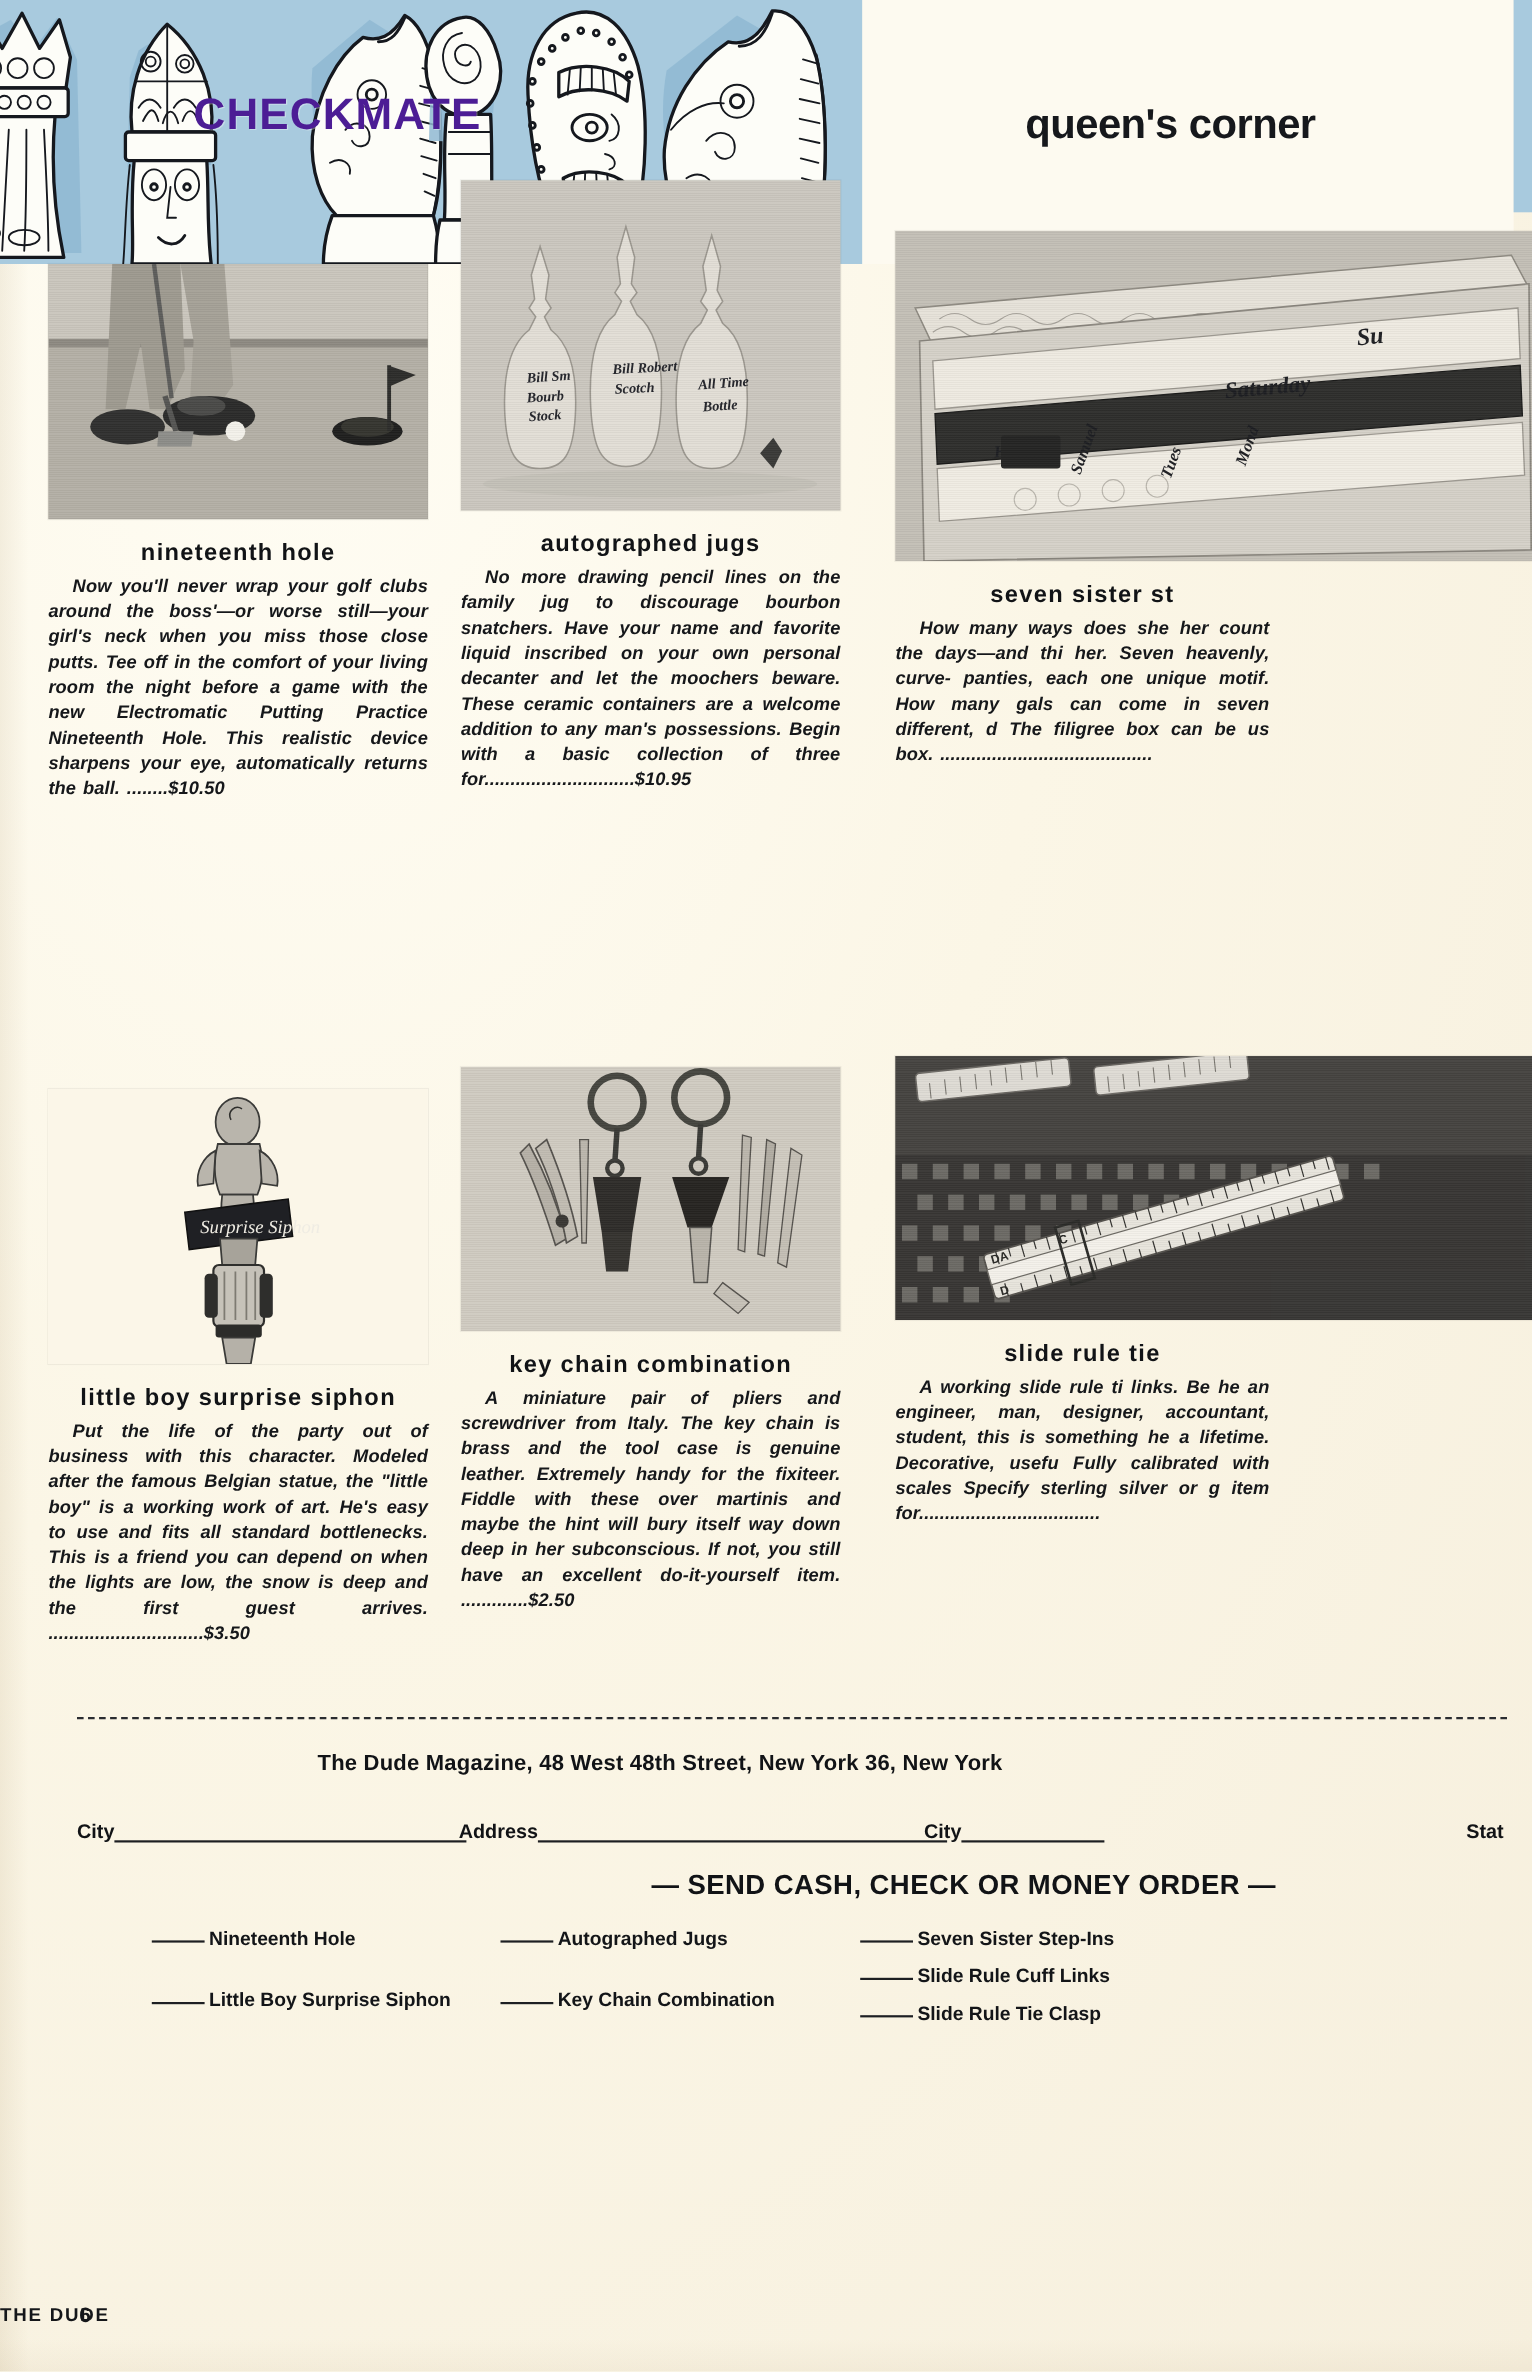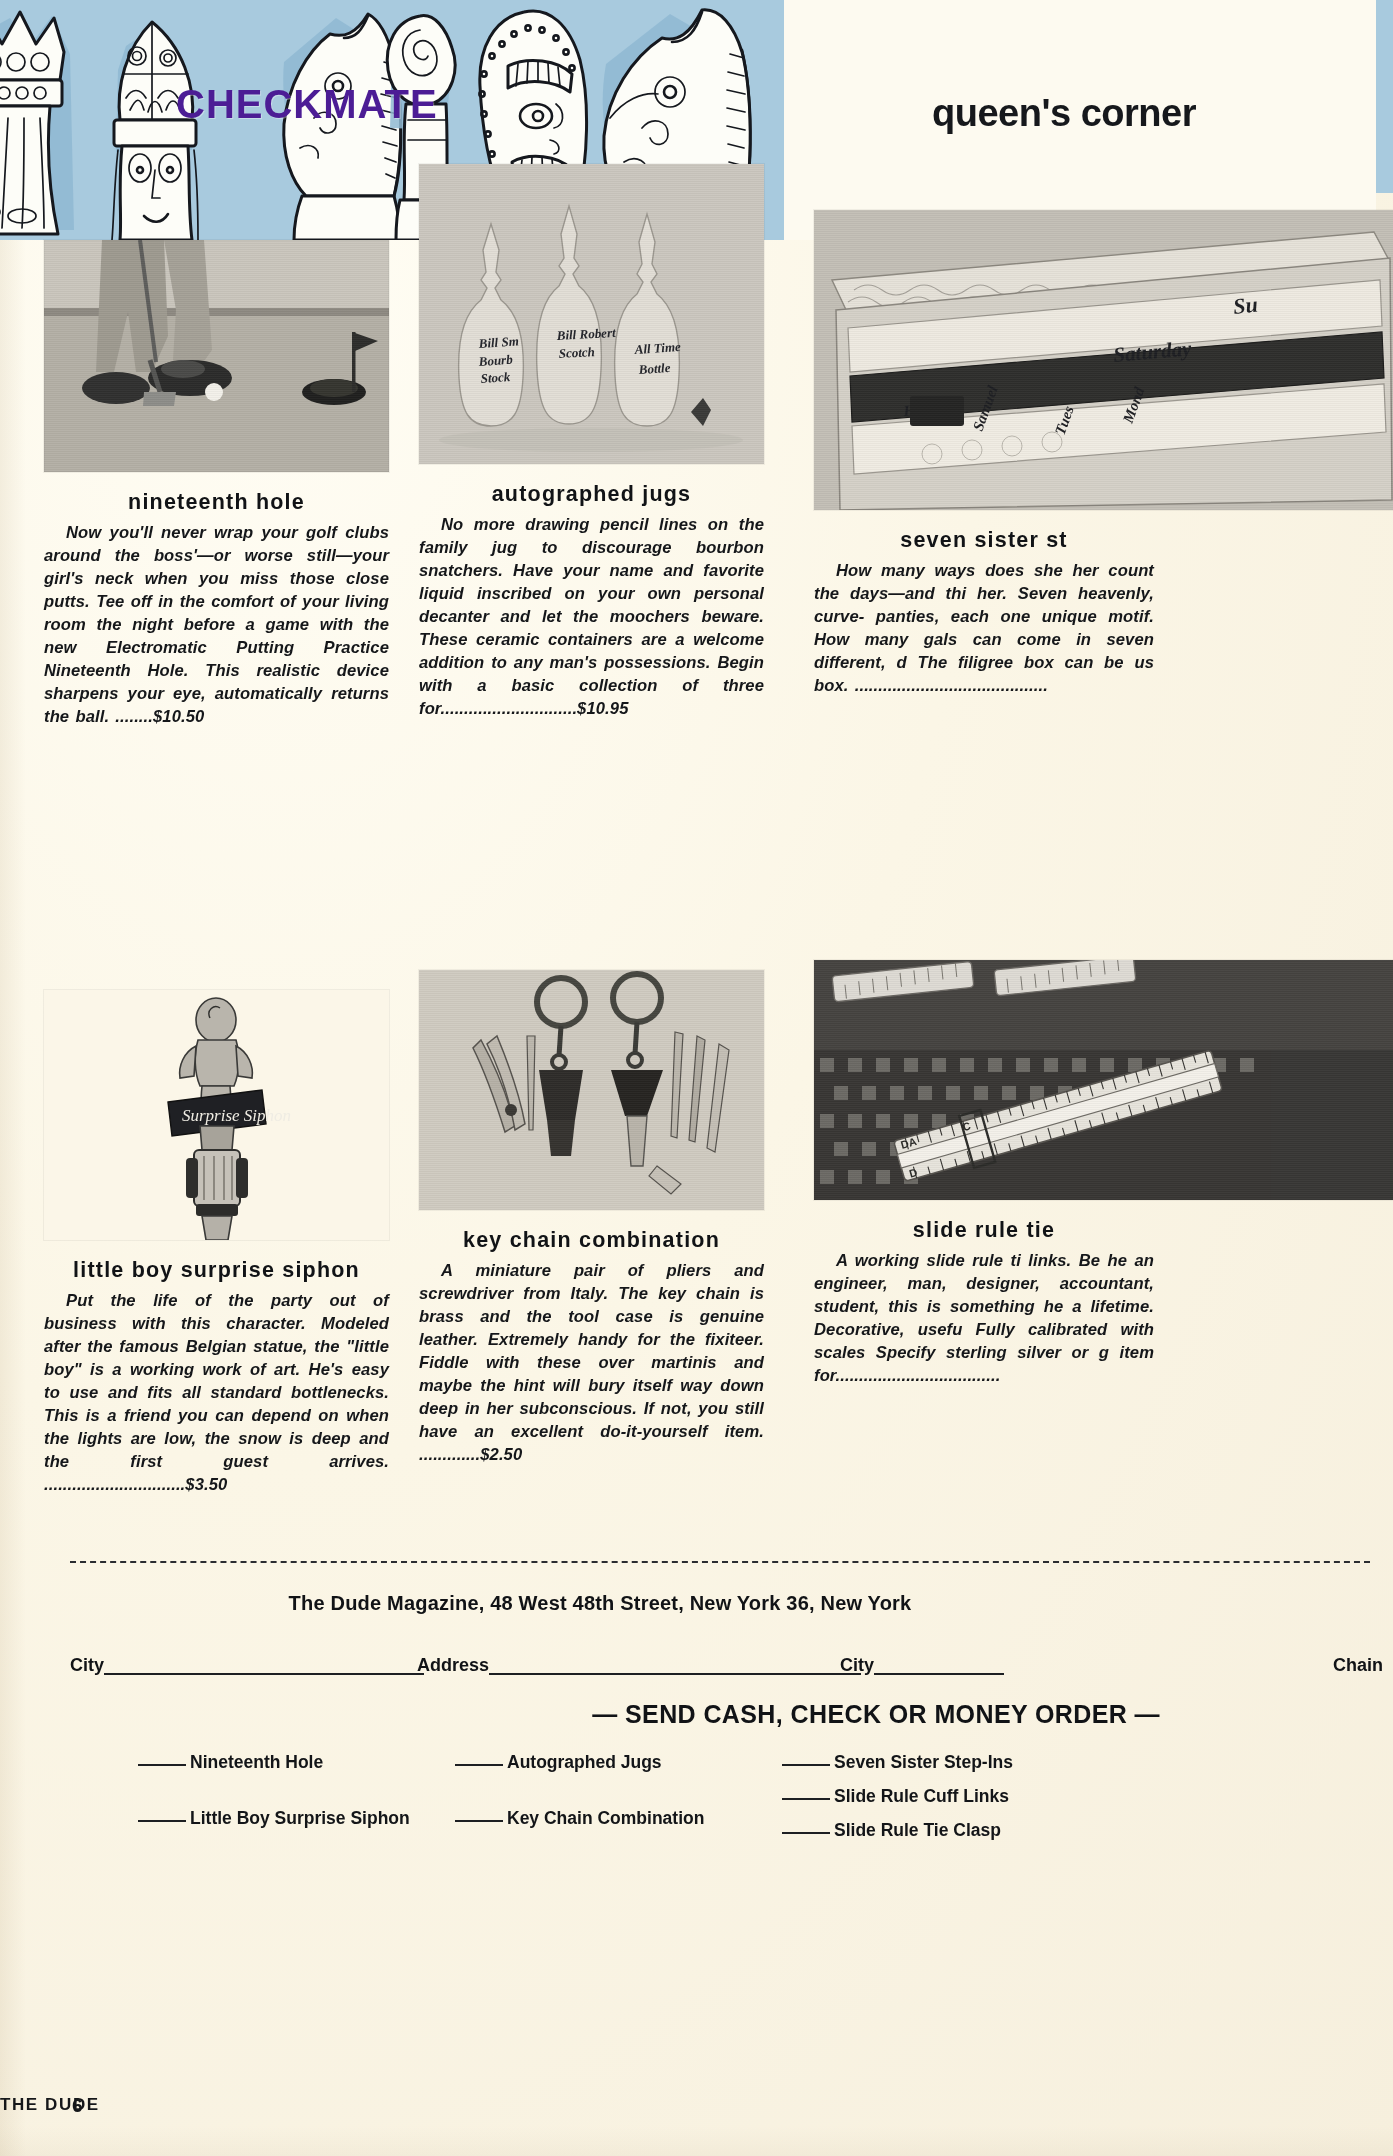--- a/index.html
+++ b/index.html
@@ -564,21 +564,21 @@
   <div class="fld" style="left:70px;">
     <span>City</span><span class="rule" style="width:320px;"></span>
   </div>
   <div class="fld" style="left:417px;">
     <span>Address</span><span class="rule" style="width:372px;"></span>
   </div>
   <div class="fld" style="left:840px;">
     <span>City</span><span class="rule" style="width:130px;"></span>
   </div>
   <div class="fld" style="left:1333px;">
-    <span>Chain</span>
+    <span>Stat</span>
   </div>
 </div>
 
 <div class="sendcash">— SEND CASH, CHECK OR MONEY ORDER —</div>
 
 <div class="orderlist">
 
   <div class="ocol oc1">
     <div class="oline">
       <span class="blank"></span><span>Nineteenth Hole</span>

